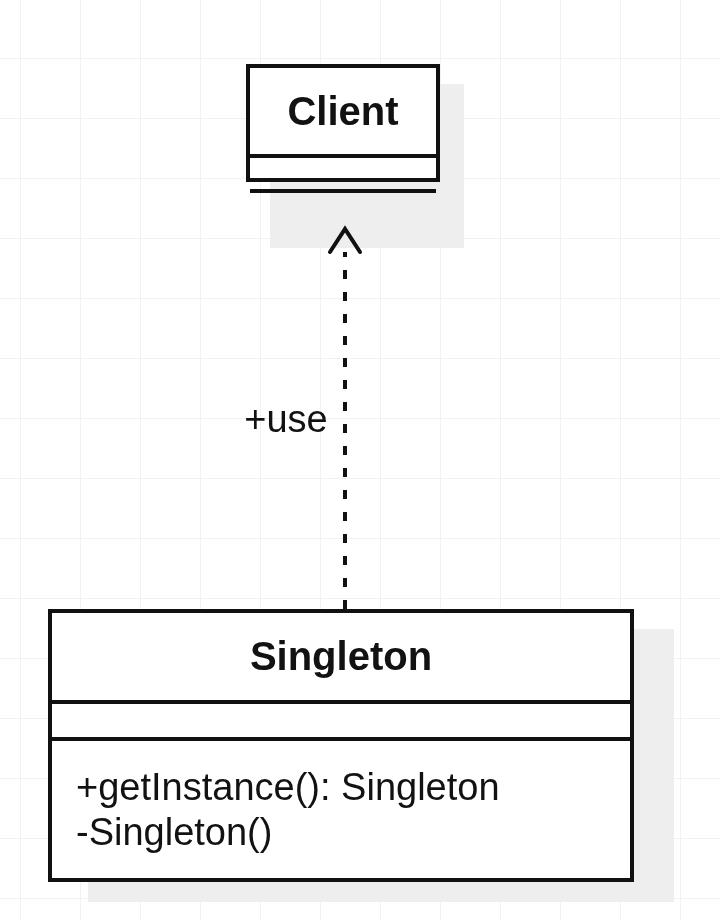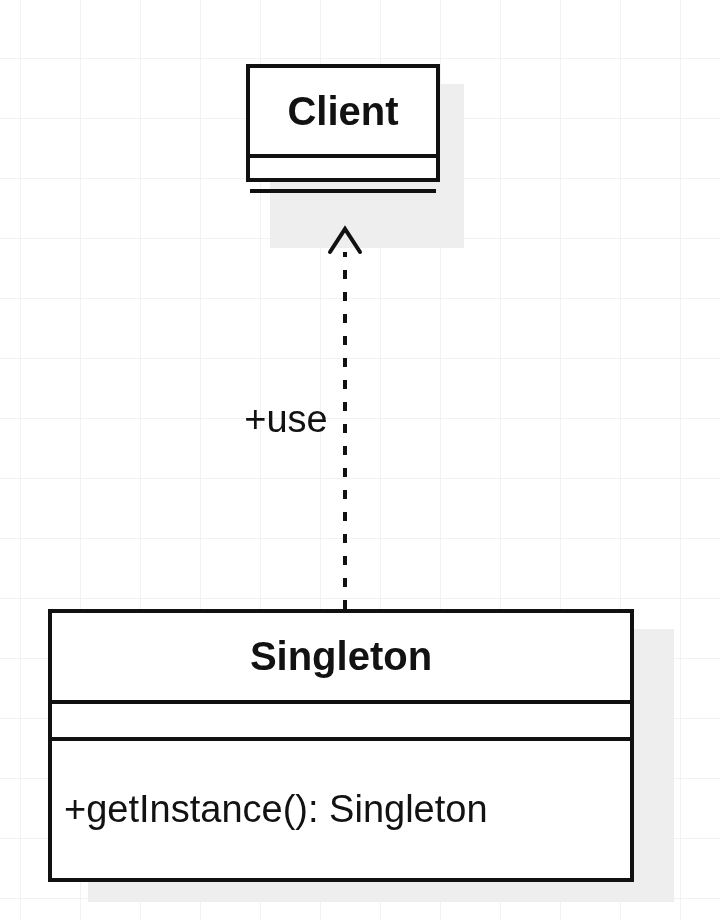--- a/index.html
+++ b/index.html
@@ -51,21 +51,21 @@
     color: #121212;
     letter-spacing: 0px;
   }
   .attrs {
     justify-content: flex-start;
   }
   .methods {
     flex-direction: column;
     align-items: flex-start;
     justify-content: center;
-    padding-left: 12px;
+    padding-left: 24px;
   }
   .method-line {
     color: #121212;
     line-height: 1.16;
     white-space: nowrap;
   }
 
   
   #client-class {
     left: 246px;
@@ -160,17 +160,18 @@
     <div class="compartment class-name">Client</div>
     <div class="compartment attrs divider-top"></div>
     <div class="compartment methods divider-top"></div>
   </div>
 
   <div class="uml-class" id="singleton-class">
     <div class="compartment class-name">Singleton</div>
     <div class="compartment attrs divider-top"></div>
     <div class="compartment methods divider-top">
       <div class="method-line">+getInstance(): Singleton</div>
+      <div class="method-line">-Singleton()</div>
     </div>
   </div>
 
 
 </div>
 
 </body></html>

